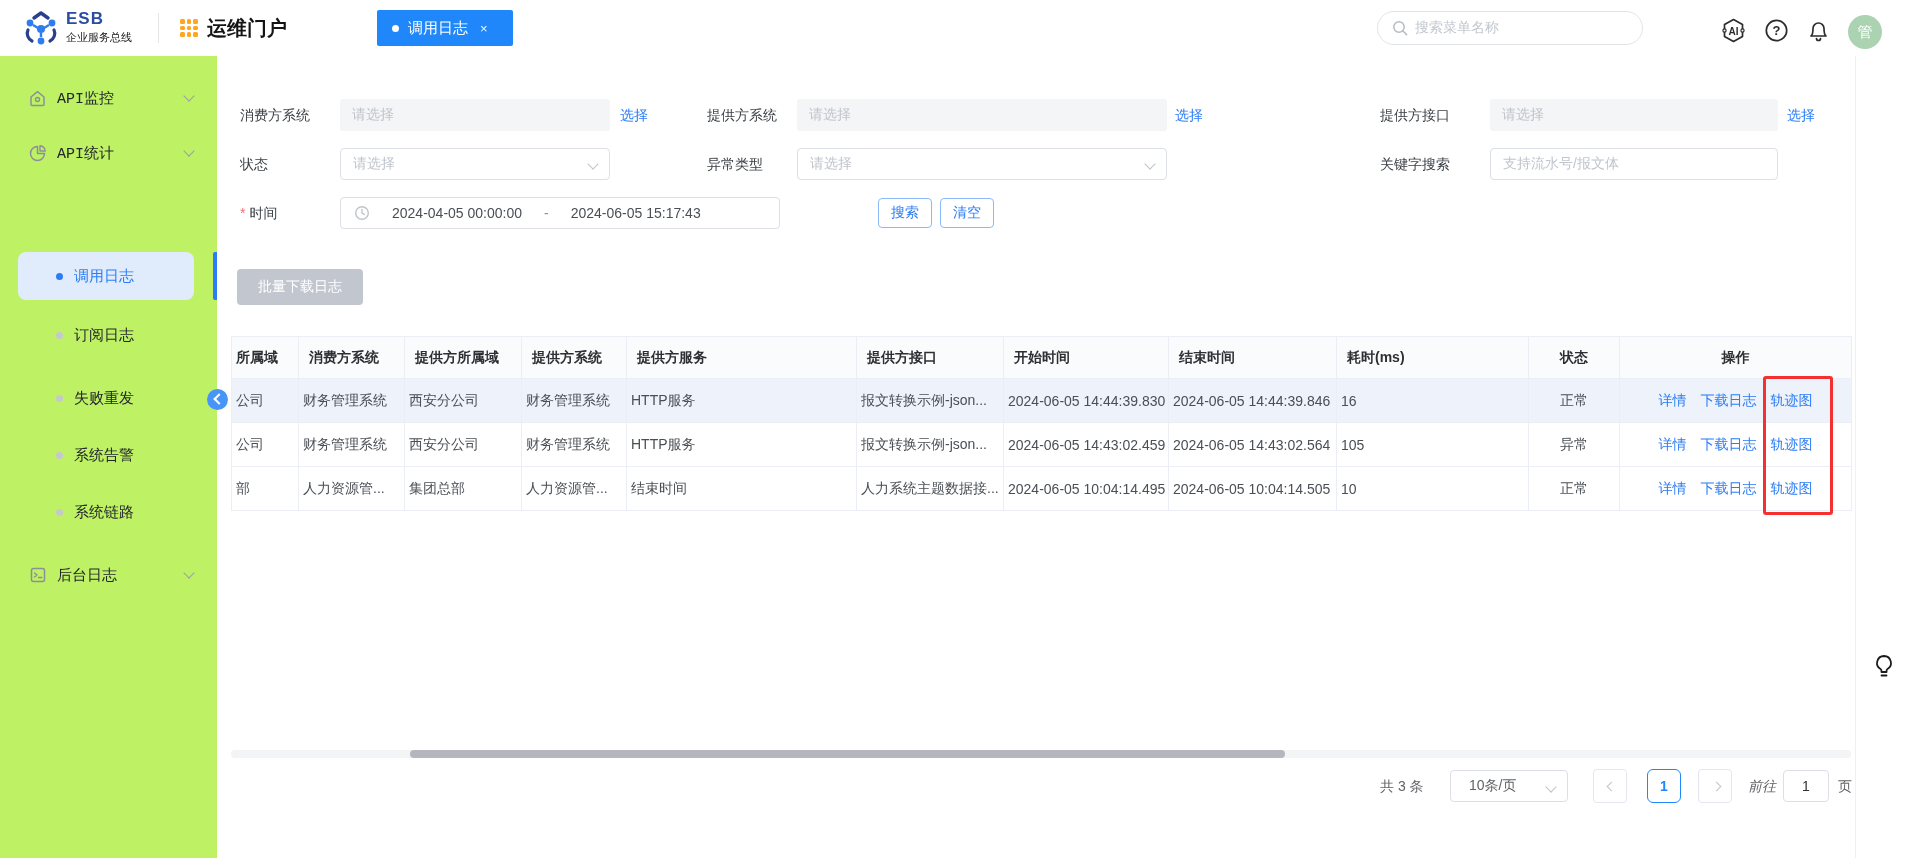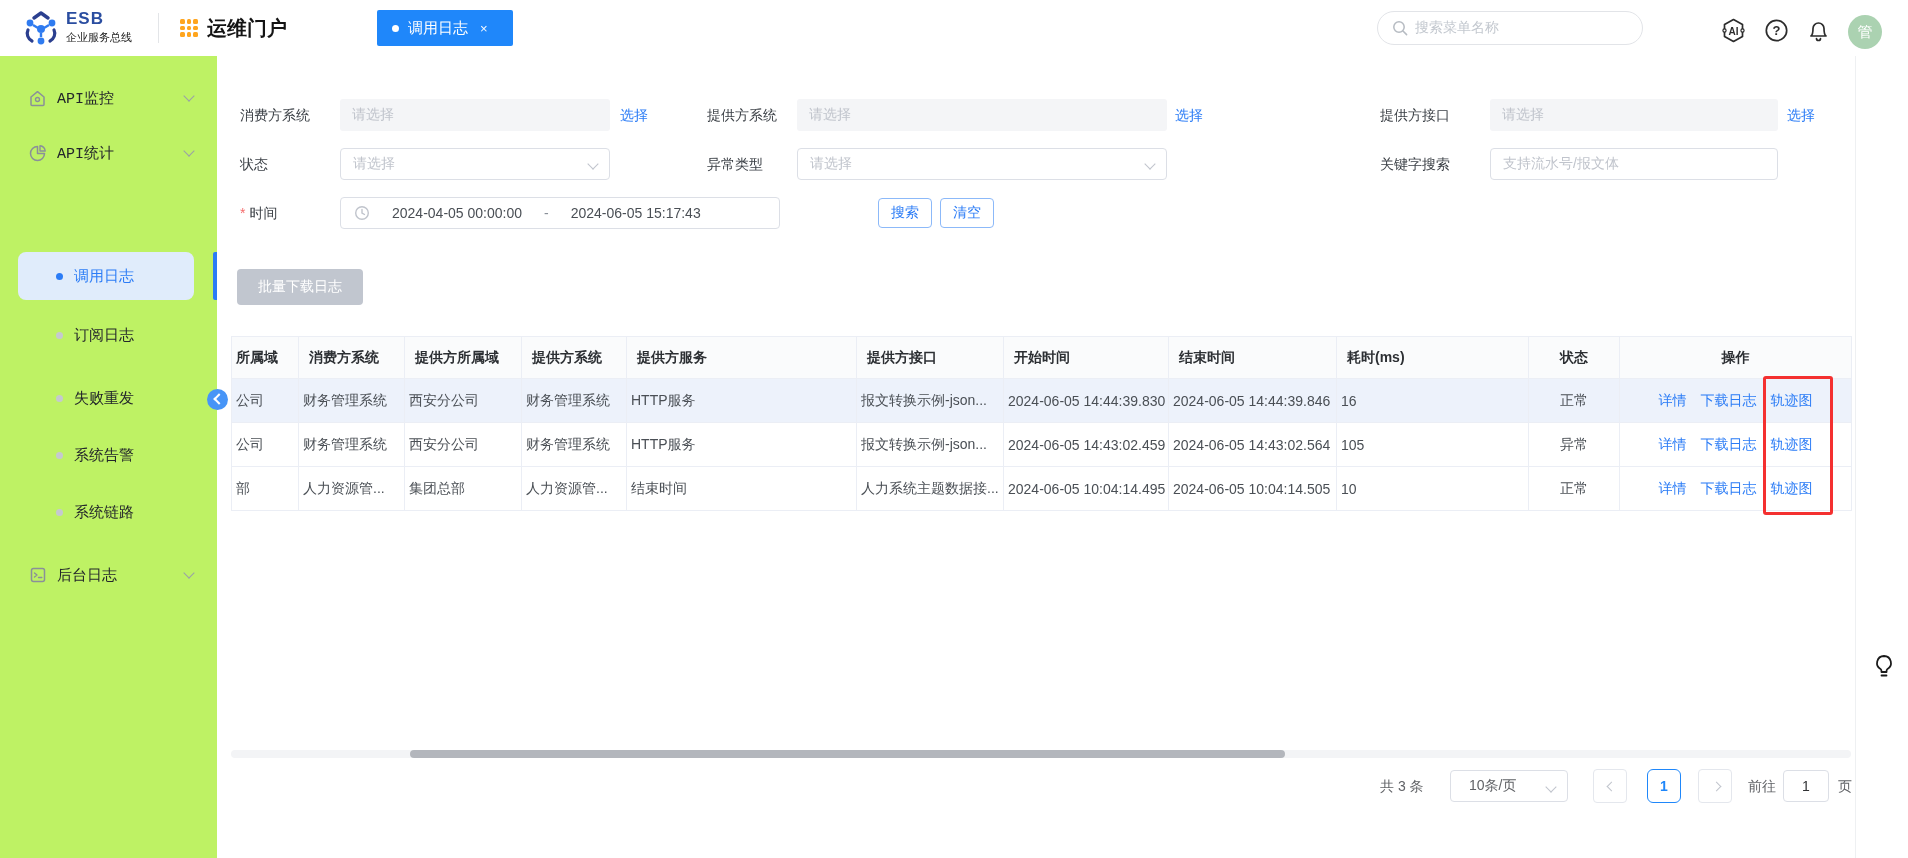--- a/index.html
+++ b/index.html
@@ -75,21 +75,21 @@
 
   
   .pg-total { position:absolute; left:1163px; top:712px; font-size:14px; color:#606266; line-height:36px; }
   .pg-size { position:absolute; left:1233px; top:714px; width:118px; height:32px; border:1px solid #dcdfe6; border-radius:4px; font-size:14px; color:#606266; display:flex; align-items:center; cursor:pointer; }
   .pg-size span { margin-left:18px; }
   .pg-btn { position:absolute; top:713px; width:34px; height:34px; border:1px solid #e4e7ed; border-radius:4px; background:#fff; cursor:pointer; }
   .pg-btn .pchev { position:absolute; top:13px; left:14px; width:7px; height:7px; border-right:1.6px solid #c0c4cc; border-bottom:1.6px solid #c0c4cc; }
   .pchev.left { transform:rotate(135deg); }
   .pchev.right { transform:rotate(-45deg); }
   .pg-cur { position:absolute; left:1430px; top:713px; width:34px; height:34px; border:1px solid #1f87fa; border-radius:6px; color:#1f87fa; font-weight:700; font-size:14px; display:flex; align-items:center; justify-content:center; cursor:pointer; }
-  .pg-goto { position:absolute; left:1531px; top:712px; font-size:14px; color:#606266; line-height:36px; }
+  .pg-goto { position:absolute; left:1531px; top:712px; font-size:14px; color:#606266; line-height:36px;font-style:italic; }
   .pg-input { position:absolute; left:1566px; top:714px; width:46px; height:32px; border:1px solid #dcdfe6; border-radius:4px; text-align:center; font-size:14px; color:#303133; font-family:inherit; }
   .pg-page { position:absolute; left:1621px; top:712px; font-size:14px; color:#606266; line-height:36px; }
 
   .right-divider { position:absolute; left:1855px; top:56px; width:1px; height:802px; background:#eef0f2; }
   .bulb { position:absolute; left:1872px; top:653px; cursor:pointer; }
 </style>
 </head>
 <body>
 
 <div class="header">

